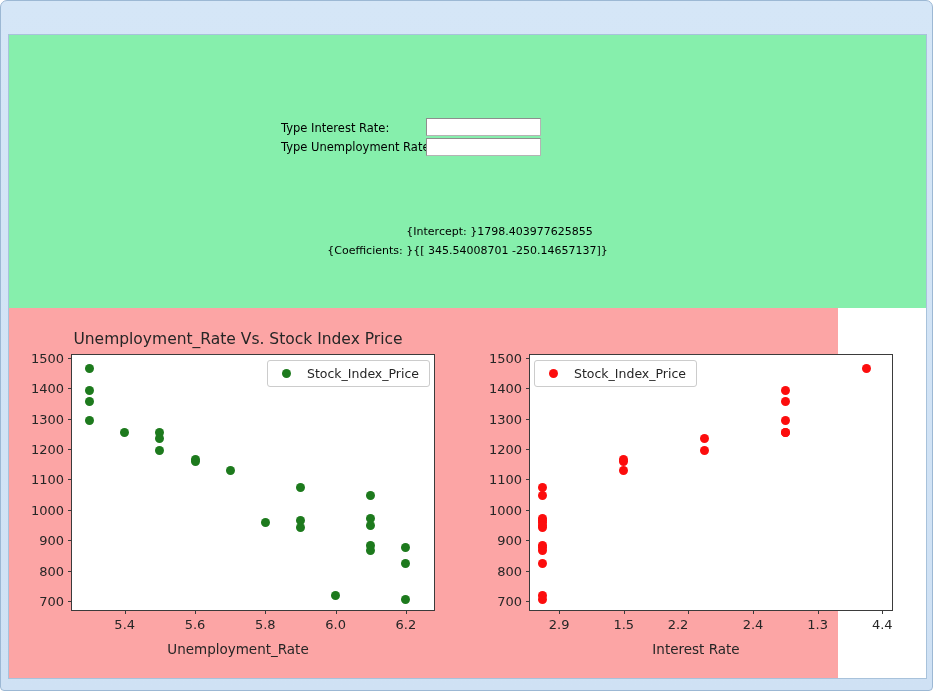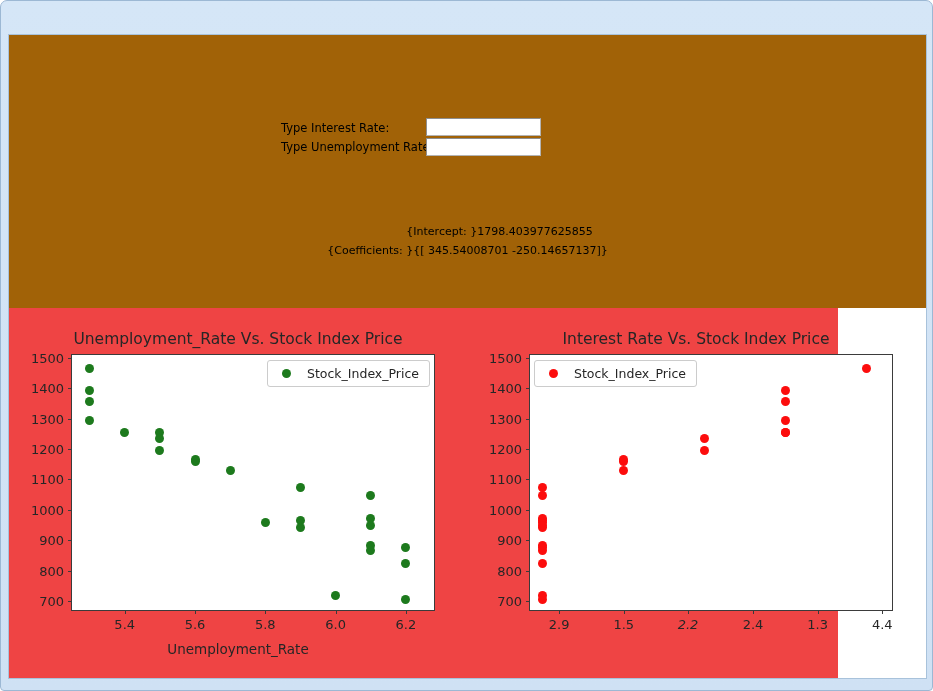--- a/index.html
+++ b/index.html
@@ -105,21 +105,21 @@
     box-sizing: border-box;
     overflow: hidden;
   }
 
   
   .form-panel {
     position: absolute;
     left: 0; top: 0;
     width: 917px;
     height: 273px;
-    background: #a16207;
+    background: #86efac;
   }
   .lbl {
     position: absolute;
     font-size: 11.5px;
     color: #000000;
     font-family: "DejaVu Sans", sans-serif;
     white-space: nowrap;
   }
   .lbl-interest  { left: 272px; top: 86px; }
   .lbl-unemp     { left: 272px; top: 105px; }
@@ -172,21 +172,21 @@
   }
   .result-intercept    { top: 190px; left: 0; margin-left: 32px; }
   .result-coefficients { top: 209px; left: 0; }
 
   
   .charts {
     position: absolute;
     left: 0; top: 273px;
     width: 829px;
     height: 370px;
-    background: #ef4444;
+    background: #fca5a5;
   }
   .figure {
     position: absolute;
     top: 0;
     width: 458px;
     height: 370px;
   }
   .figure.left  { left: 0px; }
   .figure.right { left: 458px; }
 
@@ -370,21 +370,20 @@
             <div class="point green" style="left: 333.883px; top: 192.464px;"></div>
             <div class="point green" style="left: 333.883px; top: 208.857px;"></div>
             <div class="point green" style="left: 333.883px; top: 244.679px;"></div>
             <div class="point green" style="left: 263.592px; top: 240.125px;"></div>
             <div class="point green" style="left: 298.738px; top: 140.554px;"></div>
           </div>
         <div class="xaxis-label">Unemployment_Rate</div>
       </div>
 
       <div class="figure right">
-        <div class="chart-title">Interest Rate Vs. Stock Index Price</div>
         <div class="plot-box" id="plot1">
           <div class="legend right-fig">
             <span class="legend-dot" style="background: rgb(252, 13, 13);"></span>
             <span class="legend-label">Stock_Index_Price</span>
           </div>
         <div class="ytick-mark" style="top: 245.893px;"></div>
             <div class="ytick-label" style="top: 245.893px; right: 370px;">700</div>
             <div class="ytick-mark" style="top: 215.536px;"></div>
             <div class="ytick-label" style="top: 215.536px; right: 370px;">800</div>
             <div class="ytick-mark" style="top: 185.179px;"></div>
@@ -399,21 +398,21 @@
             <div class="ytick-label" style="top: 63.75px; right: 370px;">1300</div>
             <div class="ytick-mark" style="top: 33.3929px;"></div>
             <div class="ytick-label" style="top: 33.3929px; right: 370px;">1400</div>
             <div class="ytick-mark" style="top: 3.03571px;"></div>
             <div class="ytick-label" style="top: 3.03571px; right: 370px;">1500</div>
             <div class="xtick-mark" style="left: 29.0893px;"></div>
             <div class="xtick-label" style="left: 29.0893px;">2.9</div>
             <div class="xtick-mark" style="left: 93.7321px;"></div>
             <div class="xtick-label" style="left: 93.7321px;">1.5</div>
             <div class="xtick-mark" style="left: 158.375px;"></div>
-            <div class="xtick-label" style="left: 158px; font-style: italic;">2.2</div>
+            <div class="xtick-label" style="left: 148px;">2.2</div>
             <div class="xtick-mark" style="left: 223.018px;"></div>
             <div class="xtick-label" style="left: 223.018px;">2.4</div>
             <div class="xtick-mark" style="left: 287.661px;"></div>
             <div class="xtick-label" style="left: 287.661px;">1.3</div>
             <div class="xtick-mark" style="left: 352.304px;"></div>
             <div class="xtick-label" style="left: 352.304px;">4.4</div>
             <div class="point red" style="left: 336.143px; top: 13.9643px;"></div>
             <div class="point red" style="left: 255.339px; top: 35.2143px;"></div>
             <div class="point red" style="left: 255.339px; top: 46.4464px;"></div>
             <div class="point red" style="left: 255.339px; top: 65.875px;"></div>
@@ -431,17 +430,18 @@
             <div class="point red" style="left: 12.9286px; top: 167.571px;"></div>
             <div class="point red" style="left: 12.9286px; top: 163.625px;"></div>
             <div class="point red" style="left: 12.9286px; top: 170.304px;"></div>
             <div class="point red" style="left: 12.9286px; top: 190.036px;"></div>
             <div class="point red" style="left: 12.9286px; top: 195.5px;"></div>
             <div class="point red" style="left: 12.9286px; top: 192.464px;"></div>
             <div class="point red" style="left: 12.9286px; top: 208.857px;"></div>
             <div class="point red" style="left: 12.9286px; top: 244.679px;"></div>
             <div class="point red" style="left: 12.9286px; top: 240.125px;"></div>
           </div>
+        <div class="xaxis-label">Interest Rate</div>
       </div>
 
     </div>
   </div>
 </div>
 
 </body></html>

